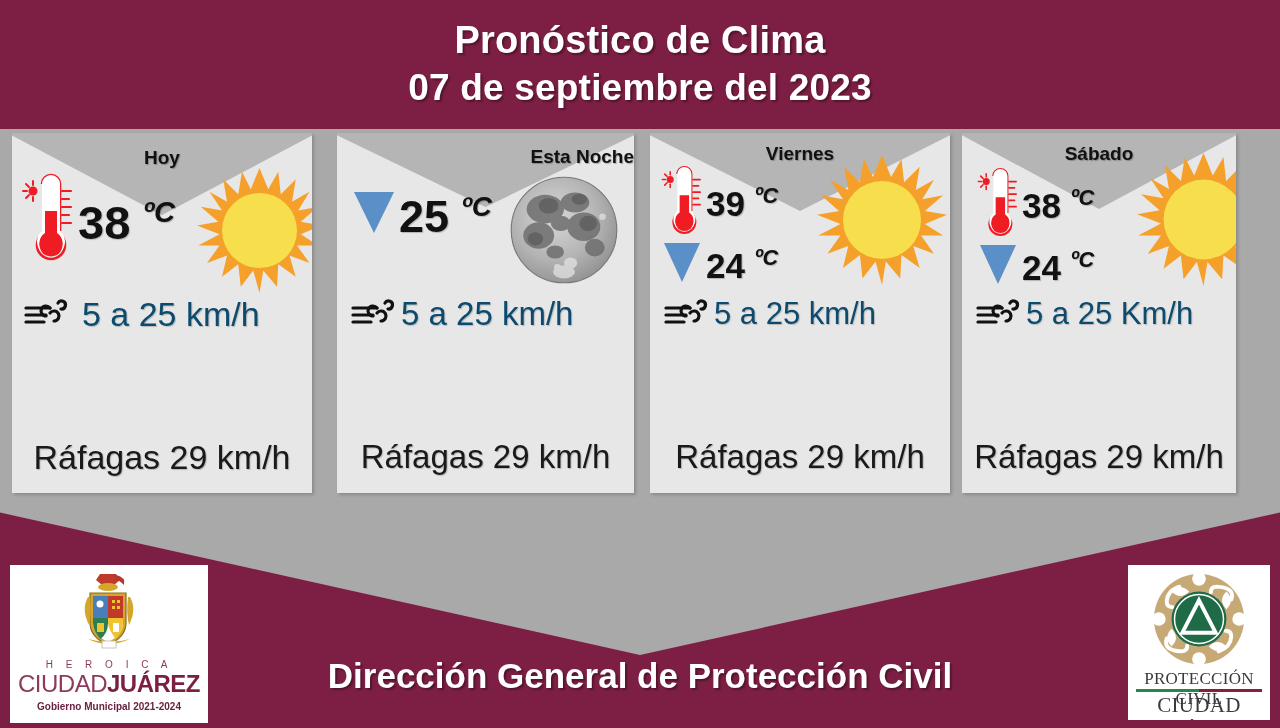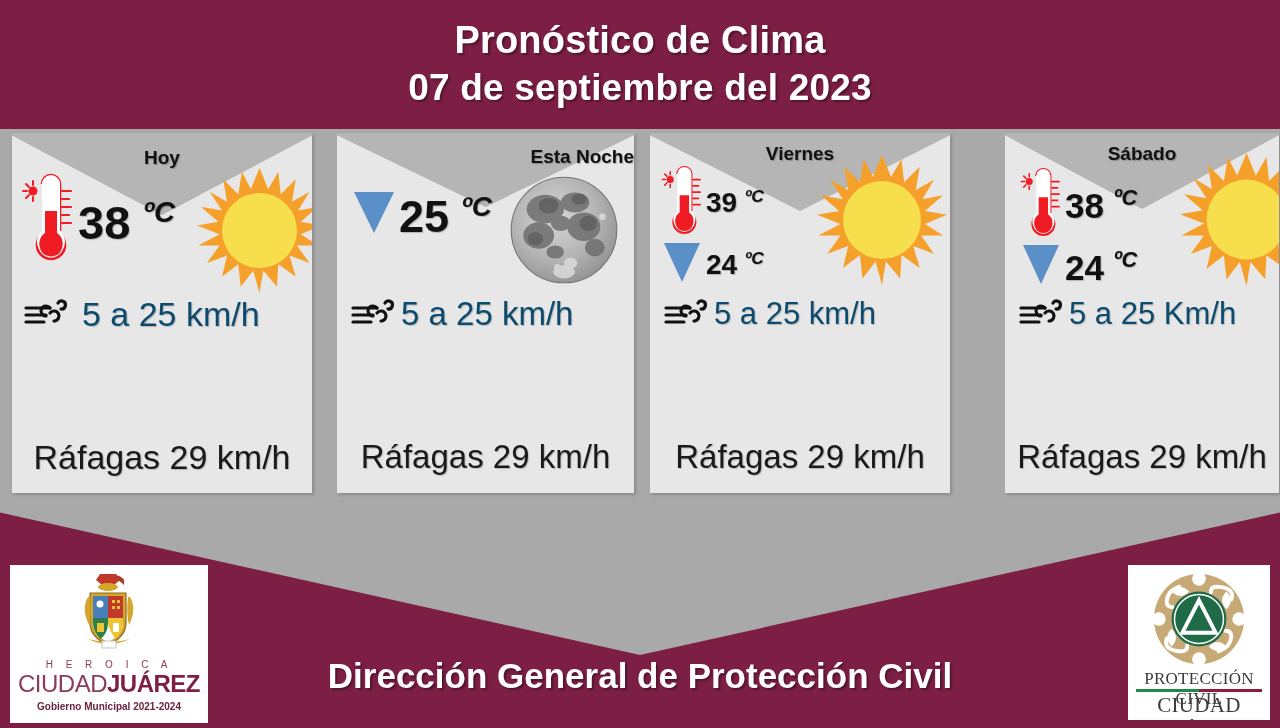--- a/index.html
+++ b/index.html
@@ -89,21 +89,21 @@
     position: absolute;
     top: 0;
     height: 360px;
     background: #e7e7e7;
     box-shadow: 2px 2px 3px rgba(0,0,0,0.18);
     overflow: hidden;
   }
   .card.c0 { left: 12px;   width: 300px; }
   .card.c1 { left: 337px;  width: 297px; }
   .card.c2 { left: 650px;  width: 300px; }
-  .card.c3 { left: 962px;  width: 274px; margin-left: 43px; }
+  .card.c3 { left: 962px;  width: 274px; }
 
   
   .notch {
     position: absolute;
     left: 0; top: 0;
     width: 100%;
     height: 82px;
     background: #b5b5b5;
     clip-path: polygon(0% 0%, 100% 0%, 100% 3%, 50% 100%, 0% 3%);
   }
@@ -147,21 +147,21 @@
   .temp-val {
     font-weight: bold;
     color: #111111;
     white-space: nowrap;
     text-shadow: 1px 1px 1px rgba(0,0,0,0.22);
   }
   .temp-val .deg { font-size: 0.62em; vertical-align: super; font-weight: bold; font-style: italic; }
 
   .card.c0 .temp-val { font-size: 47px; line-height: 54px; }
   .card.c1 .temp-val { font-size: 45px; line-height: 52px; }
-  .card.c2 .temp-val { font-size: 28px; line-height: 38px; }
+  .card.c2 .temp-val { font-size: 35px; line-height: 38px; }
   .card.c3 .temp-val { font-size: 35px; line-height: 38px; }
 
   
   .thermo { flex: 0 0 auto; display: block; }
   .card.c0 .thermo { width: 56px; height: 96px; margin-right: 2px; }
   .card.c2 .thermo { width: 44px; height: 78px; margin-right: 2px; margin-left: 6px; }
   .card.c3 .thermo { width: 44px; height: 78px; margin-right: 2px; margin-left: 6px; }
 
   
   .lowtri { flex: 0 0 auto; display: block; }

